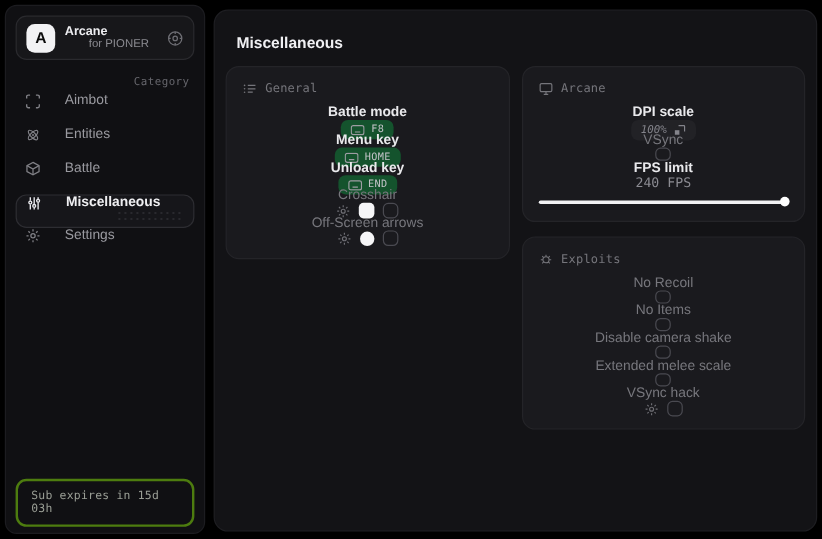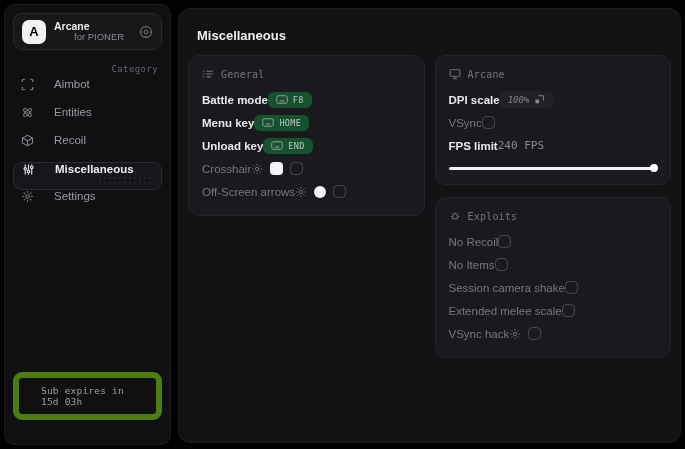--- a/index.html
+++ b/index.html
@@ -23,38 +23,38 @@
 
   .nav{ display:flex; flex-direction:column; }
   .nav-item{ position:relative; display:flex; gap:20px; height:28px;
     padding:0 8px; border-radius:9px; color:#9a9aa0; font-size:11.5px; cursor:pointer; }
   .nav-item .nicon{ display:flex; color:#808086; }
   .nav-item.selected{ background:#16161a; border:1px solid #2d2d32; color:#efeff2; font-weight:bold; }
   .nav-item.selected .nicon{ color:#e8e8ec; }
   .nav-texture{ position:absolute; right:8px; bottom:4px; width:56px; height:10px; opacity:.5;
     background-image:radial-gradient(#3c3c42 1px, transparent 1px); background-size:5px 5px; }
 
-  .status-box{ position:absolute; left:8px; right:8px; bottom:24px; border:6px solid #4d7c0f;
-    border-radius:9px; padding:7px 22px; }
+  .status-box{ position:absolute; left:8px; right:8px; bottom:5px; border:2px solid #4d7c0f;
+    border-radius:9px; padding:7px 11px; }
   .status-l1{ color:#9b9f96; font-size:9.5px; letter-spacing:.2px; }
   .status-l2{ color:#5d5d63; font-size:9px; margin-top:3px; }
 
   
   .main{ position:absolute; left:178px; top:8px; width:503px; height:435px;
     background:#131316; border:1px solid #1e1e22; border-radius:12px; padding:9px; }
   .main-title{ color:#f0f0f3; font-size:13px; font-weight:bold; margin:10px 0 12px 9px; }
 
   .cols{ display:flex; gap:10px; align-items:flex-start; }
   .col{ display:flex; flex-direction:column; gap:12px; width:237px; }
   .card{ background:#1a1a1e; border:1px solid #242428; border-radius:11px; padding:10px 13px 12px; width:100%; }
   .card-header{ display:flex; align-items:center; gap:7px; color:#75757b; font-size:10px;
     margin:2px 0 8px; letter-spacing:.2px; }
   .card-header .cicon{ display:flex; color:#75757b; }
 
-  .row{ display:flex; align-items:center; height:23px; }
+  .row{ display:flex; align-items:center; height:23px;flex-direction:column; }
   .row-label{ font-size:11.5px; color:#e9e9ec; font-weight:bold; }
   .row-label.dim{ color:#77777d; font-weight:normal; }
   .row-right{ display:flex; align-items:center; gap:7px; }
 
   .keybadge{ display:flex; align-items:center; gap:5px; background:#14532d; border-radius:6px;
     padding:3px 8px; color:#c3c3c8; font-size:8.5px; letter-spacing:.3px; }
   .keybadge .kicon{ display:flex; color:#9d9da3; }
 
   .checkbox{ width:13px; height:13px; border:1.5px solid #4a4a51; border-radius:4.5px;
     background:transparent; cursor:pointer; }
@@ -111,21 +111,21 @@
       </span>
       <span>Entities</span>
     </div>
     <div class="nav-item">
       <span class="nicon">
         <svg width="13" height="13" viewBox="0 0 16 16" fill="none" stroke="currentColor" stroke-width="1.3">
           <path d="M8 1.6 14.2 5v6L8 14.4 1.8 11V5z"></path>
             <path d="M1.8 5 8 8.4 14.2 5M8 8.4v6"></path>
         </svg>
       </span>
-      <span>Recoil</span>
+      <span>Battle</span>
     </div>
     <div class="nav-item selected">
       <span class="nicon">
         <svg width="13" height="13" viewBox="0 0 16 16" fill="none" stroke="currentColor" stroke-width="1.4">
           <path d="M4 1.8v3.4M4 9v5.2M8 1.8v7M8 12.6v1.6M12 1.8v1.6M12 7.4v6.8"></path>
           <circle cx="4" cy="7.2" r="1.5"></circle>
             <circle cx="8" cy="10.6" r="1.5"></circle>
             <circle cx="12" cy="5.4" r="1.5"></circle>
         </svg>
       </span>
@@ -289,21 +289,21 @@
 
         <div class="row">
           <span class="row-label dim">No Recoil</span>
           <span class="checkbox"></span>
         </div>
         <div class="row">
           <span class="row-label dim">No Items</span>
           <span class="checkbox"></span>
         </div>
         <div class="row">
-          <span class="row-label dim">Session camera shake</span>
+          <span class="row-label dim">Disable camera shake</span>
           <span class="checkbox"></span>
         </div>
         <div class="row">
           <span class="row-label dim">Extended melee scale</span>
           <span class="checkbox"></span>
         </div>
         <div class="row">
           <span class="row-label dim">VSync hack</span>
           <span class="row-right">
             <span class="row-gear">

